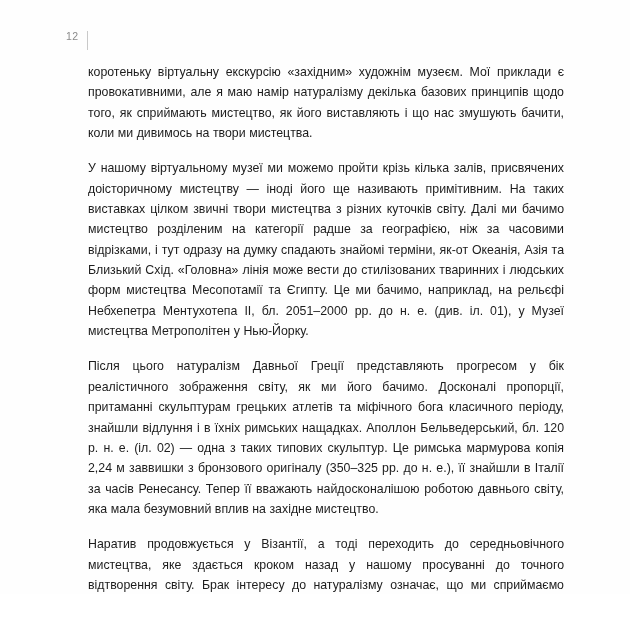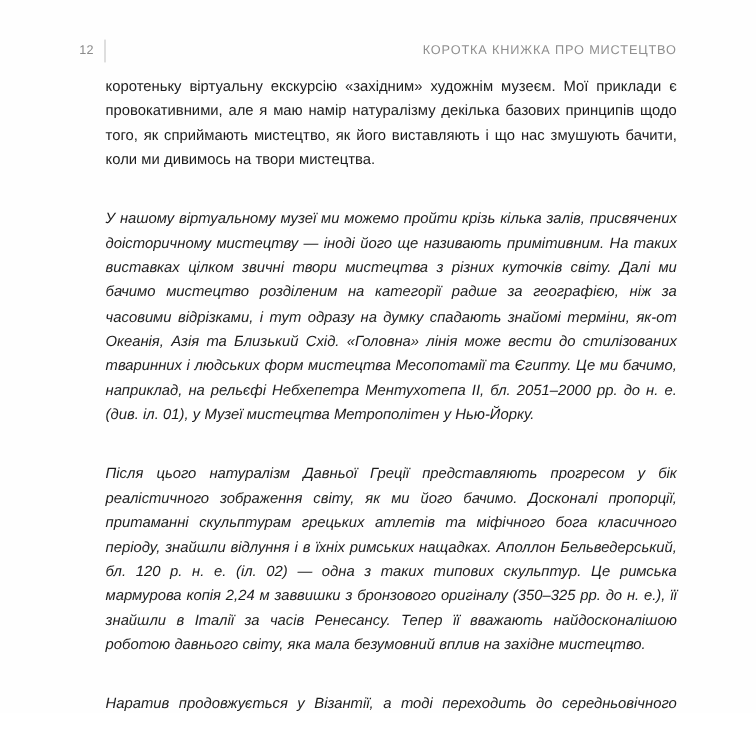--- a/index.html
+++ b/index.html
@@ -25,21 +25,20 @@
   }
 
   
   .running-head {
     position: absolute;
     top: 31px;
     left: 66px;
     right: 66px;
     height: 22px;
     display: flex;
-    align-items: center;
   }
   .folio {
     font-size: 10.5px;
     letter-spacing: 0.3px;
     color: #8b8b8b;
     font-family: "Liberation Sans", "DejaVu Sans", sans-serif;
     line-height: 1;
     padding-right: 9px;
   }
   .folio-rule {
@@ -67,22 +66,21 @@
     margin: 0;
     font-size: 12.35px;
     line-height: 20.35px;
     text-align: justify;
     text-justify: inter-word;
     color: #1c1c1c;
     hyphens: manual;
     word-spacing: 0.1px;
   }
   .para + .para {
-    margin-top: 29px;
-    font-style: italic;
+    margin-top: 15px;
   }
   .para:last-child {
     
   }
 
   .clip-mask {
     position: absolute;
     left: 0;
     top: 594px;
     width: 630px;
@@ -91,21 +89,20 @@
   }
 </style>
 </head>
 <body>
 
 <div class="page">
 
   <div class="running-head">
     <span class="folio">12</span>
     <span class="folio-rule"></span>
-    <span class="head-title">КОРОТКА КНИЖКА ПРО МИСТЕЦТВО</span>
   </div>
 
   <div class="textblock">
     <p class="para">коротеньку віртуальну екскурсію «західним» художнім музеєм. Мої приклади є провокативними, але я маю намір натуралізму декілька базових принципів щодо того, як сприймають мистецтво, як його виставляють і що нас змушують бачити, коли ми дивимось на твори мистецтва.</p>
     <p class="para">У нашому віртуальному музеї ми можемо пройти крізь кілька залів, присвячених доісторичному мистецтву — іноді його ще називають примітивним. На таких виставках цілком звичні твори мистецтва з різних куточків світу. Далі ми бачимо мистецтво розділеним на категорії радше за географією, ніж за часовими відрізками, і тут одразу на думку спадають знайомі терміни, як-от Океанія, Азія та Близький Схід. «Головна» лінія може вести до стилізованих тваринних і людських форм мистецтва Месопотамії та Єгипту. Це ми бачимо, наприклад, на рельєфі Небхепетра Ментухотепа II, бл. 2051–2000 рр. до н. е. (див. іл. 01), у Музеї мистецтва Метрополітен у Нью-Йорку.</p>
     <p class="para">Після цього натуралізм Давньої Греції представляють прогресом у бік реалістичного зображення світу, як ми його бачимо. Досконалі пропорції, притаманні скульптурам грецьких атлетів та міфічного бога класичного періоду, знайшли відлуння і в їхніх римських нащадках. Аполлон Бельведерський, бл. 120 р. н. е. (іл. 02) — одна з таких типових скульптур. Це римська мармурова копія 2,24 м заввишки з бронзового оригіналу (350–325 рр. до н. е.), її знайшли в Італії за часів Ренесансу. Тепер її вважають найдосконалішою роботою давнього світу, яка мала безумовний вплив на західне мистецтво.</p>
     <p class="para">Наратив продовжується у Візантії, а тоді переходить до середньовічного мистецтва, яке здається кроком назад у нашому просуванні до точного відтворення світу. Брак інтересу до натуралізму означає, що ми сприймаємо коштовне каміння та метали, особливо золото, як утілення багатства й відданості. Ікона Божої Матері «Нікопея» в базиліці Святого Марка у Венеції є прикладом такого образу (іл. 03). Візантійська ікона, датована XII ст., лишилася неушкодженою аж до кінця</p>
   </div>
 
   <div class="clip-mask"></div>

